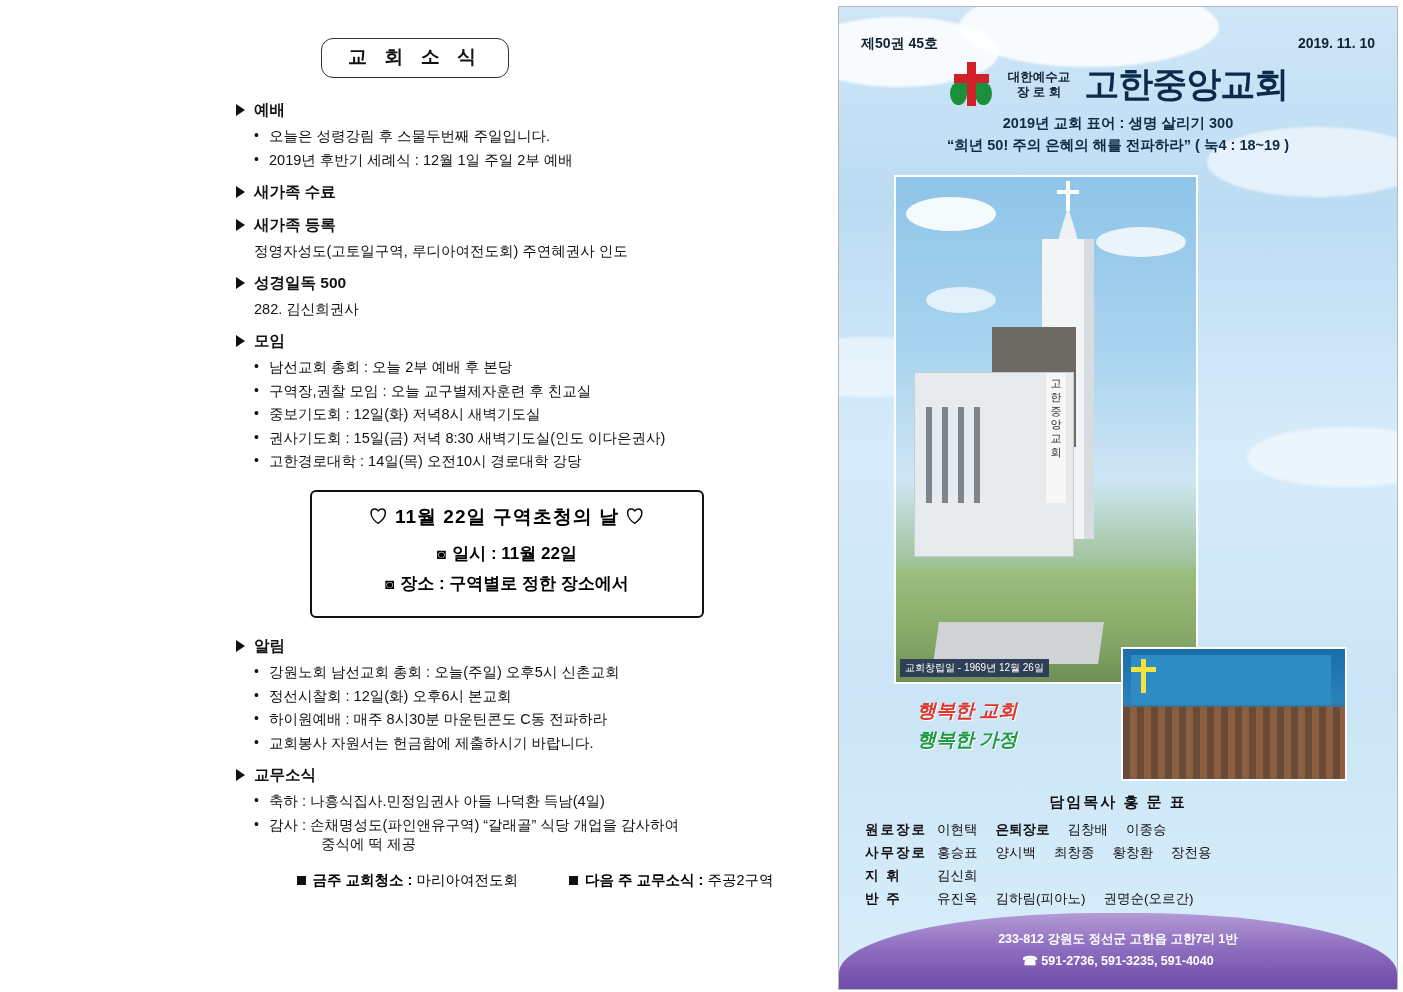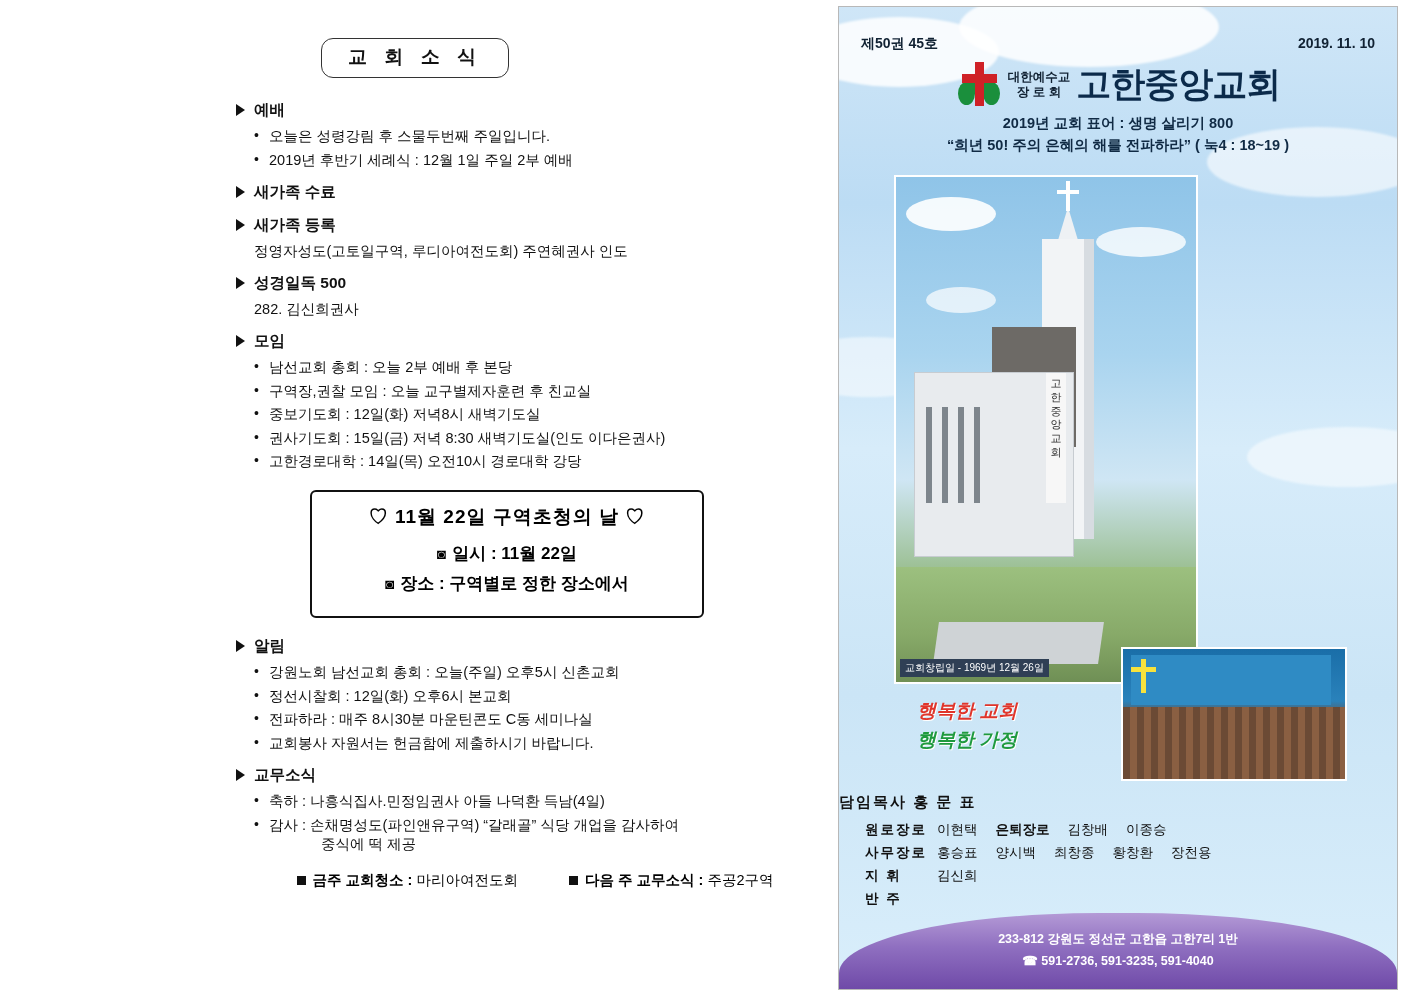--- a/index.html
+++ b/index.html
@@ -97,21 +97,21 @@
     position:absolute;border-radius:50%;background:rgba(255,255,255,.85);
     filter:blur(1px);
   }
   .rp-head{
     position:absolute;left:0;right:0;top:28px;padding:0 22px;
     display:flex;justify-content:space-between;
     font-size:14px;font-weight:bold;color:#123;
   }
   .logo-row{
     position:absolute;left:0;right:0;top:54px;
-    display:flex;align-items:center;justify-content:center;gap:6px;
+    display:flex;align-items:center;justify-content:center;gap:14px;
   }
   .cross-mark{
     width:46px;height:46px;position:relative;
   }
   .cross-mark .c1{position:absolute;left:19px;top:0;width:9px;height:44px;background:#cf2127;}
   .cross-mark .c2{position:absolute;left:6px;top:12px;width:35px;height:9px;background:#cf2127;}
   .cross-mark .leafL{position:absolute;left:2px;top:20px;width:17px;height:23px;background:#1a8f3c;border-radius:50% 0 50% 50%;}
   .cross-mark .leafR{position:absolute;right:2px;top:20px;width:17px;height:23px;background:#1a8f3c;border-radius:0 50% 50% 50%;}
   .denom{
     font-size:12.5px;line-height:1.15;font-weight:bold;color:#123;text-align:center;
@@ -186,21 +186,21 @@
     border:2px solid #fff;
     background:linear-gradient(#1a6ea8 0%, #2a82bb 40%, #6f4a37 55%, #8a5b41 100%);
     overflow:hidden;
   }
   .p2-screen{position:absolute;left:8px;top:6px;width:200px;height:50px;background:#2f8bc4;}
   .p2-cross{position:absolute;left:18px;top:10px;width:5px;height:34px;background:#f7e23c;}
   .p2-cross2{position:absolute;left:8px;top:18px;width:25px;height:5px;background:#f7e23c;}
   .p2-crowd{position:absolute;left:0;right:0;bottom:0;height:72px;background:repeating-linear-gradient(90deg,#6b4a35 0 7px,#8a5f42 7px 14px);}
   
   .pastor{
-    position:absolute;left:0;right:0;top:786px;
+    position:absolute;left:0;right:0;top:786px;text-align:center;
     font-size:15px;font-weight:bold;color:#111;letter-spacing:2px;
   }
   .staff{
     position:absolute;left:26px;right:26px;top:814px;
     font-size:13.5px;color:#111;
   }
   .staff-row{display:flex;margin-bottom:5px;align-items:baseline;}
   .staff-label{width:72px;font-weight:bold;letter-spacing:2px;flex:none;}
   .staff-names{flex:1;display:flex;gap:18px;flex-wrap:wrap;}
   .staff-names .nm{white-space:nowrap;}
@@ -293,21 +293,21 @@
     </div>
 
     <div class="sec">
       <div class="sec-head">
         <span class="tri"></span>
         <span>알림</span>
       </div>
       <ul class="bullets">
         <li>강원노회 남선교회 총회 : 오늘(주일) 오후5시 신촌교회</li>
         <li>정선시찰회 : 12일(화) 오후6시 본교회</li>
-        <li>전파하라 : 매주 8시30분 마운틴콘도 C동 세미나실</li>
+        <li>하이원예배 : 매주 8시30분 마운틴콘도 C동 전파하라</li>
         <li>교회봉사 자원서는 헌금함에 제출하시기 바랍니다.</li>
       </ul>
     </div>
 
     <div class="sec">
       <div class="sec-head">
         <span class="tri"></span>
         <span>교무소식</span>
       </div>
       <ul class="bullets">
@@ -351,21 +351,21 @@
       <span class="c1"></span>
         <span class="c2"></span>
     </span>
     <span class="denom">
       <span>대한예수교</span><br>
       <span>장 로 회</span>
     </span>
     <span class="church-name">고한중앙교회</span>
   </div>
 
-  <div class="motto">2019년 교회 표어 : 생명 살리기 800</div>
+  <div class="motto">2019년 교회 표어 : 생명 살리기 300</div>
   <div class="motto2">“희년 50! 주의 은혜의 해를 전파하라” ( 눅4 : 18~19 )</div>
 
   <div class="photo">
     <div class="ph-cloud" style="left:10px;top:20px;width:90px;height:34px;"></div>
     <div class="ph-cloud" style="left:200px;top:50px;width:90px;height:30px;opacity:.8;"></div>
     <div class="ph-cloud" style="left:30px;top:110px;width:70px;height:26px;opacity:.7;"></div>
     <div class="ph-ground"></div>
     <div class="ph-spire"></div>
     <div class="ph-cross"></div>
     <div class="ph-cross2"></div>
@@ -416,20 +416,25 @@
       </span>
     </div>
     <div class="staff-row">
       <span class="staff-label">지   휘</span>
       <span class="staff-names">
         <span class="nm">김신희</span>
       </span>
     </div>
     <div class="staff-row">
       <span class="staff-label">반   주</span>
+      <span class="staff-names">
+        <span class="nm">유진옥</span>
+        <span class="nm">김하림(피아노)</span>
+        <span class="nm">권명순(오르간)</span>
+      </span>
     </div>
   </div>
 
   <div class="site">www.ghja.net</div>
 
   <div class="addr-band">
     <div class="addr-line1">233-812 강원도 정선군 고한읍 고한7리 1반</div>
     <div class="addr-line2">☎ 591-2736,  591-3235,  591-4040</div>
   </div>
 

